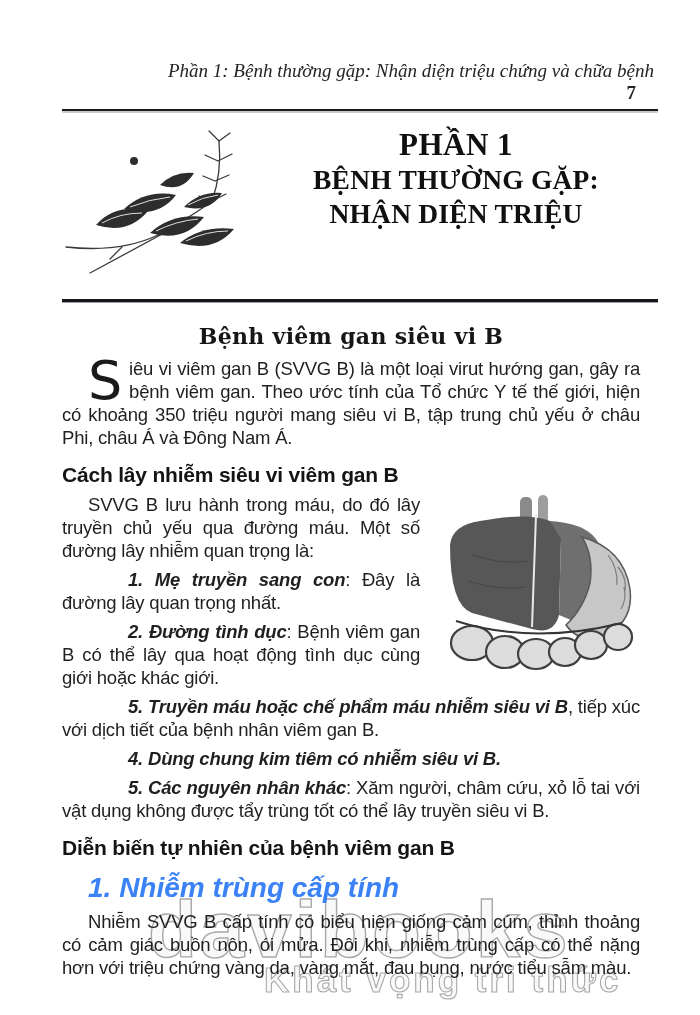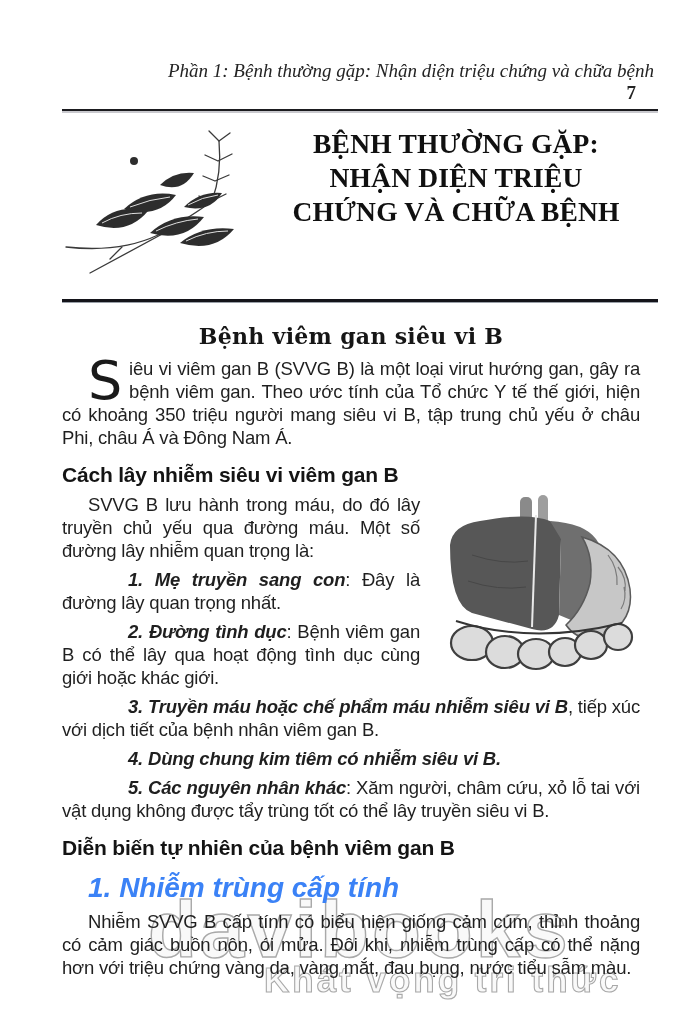--- a/index.html
+++ b/index.html
@@ -138,23 +138,23 @@
         </g>
         <g stroke="#f2f2f2" stroke-width="1" fill="none" opacity="0.9">
           <path d="M40 100 Q58 90 80 90"></path>
           <path d="M68 84 Q88 76 108 74"></path>
           <path d="M94 108 Q114 98 136 96"></path>
           <path d="M124 118 Q144 108 166 108"></path>
           <path d="M126 82 Q140 74 156 72"></path>
         </g>
       </svg>
       <div class="title-text">
+        <div class="title-line1">PHẦN 1</div>
         <div class="title-line2">BỆNH THƯỜNG GẶP:</div>
         <div class="title-line2">NHẬN DIỆN TRIỆU</div>
-        <div class="title-line2">CHỨNG VÀ CHỮA BỆNH</div>
       </div>
     </div>
 
     <div class="divider"></div>
 
     <div class="chapter-heading">Bệnh viêm gan siêu vi B</div>
 
     <p class="body">
       <span class="dropcap">S</span><span>iêu vi viêm gan B (SVVG B) là một loại virut hướng gan, gây ra bệnh viêm gan. Theo ước tính của Tổ chức Y tế thế giới, hiện có khoảng 350 triệu người mang siêu vi B, tập trung chủ yếu ở châu Phi, châu Á và Đông Nam Á.</span>
     </p>
@@ -184,21 +184,21 @@
 
     <p class="body indent">SVVG B lưu hành trong máu, do đó lây truyền chủ yếu qua đường máu. Một số đường lây nhiễm quan trọng là:</p>
 
     <p class="body indent">
       <span class="lead">1. Mẹ truyền sang con</span><span>: Đây là đường lây quan trọng nhất.</span>
     </p>
     <p class="body indent">
       <span class="lead">2. Đường tình dục</span><span>: Bệnh viêm gan B có thể lây qua hoạt động tình dục cùng giới hoặc khác giới.</span>
     </p>
     <p class="body indent">
-      <span class="lead">3. Truyền máu hoặc chế phẩm máu nhiễm siêu vi B</span><span>, tiếp xúc với dịch tiết của bệnh nhân viêm gan B.</span>
+      <span class="lead">5. Truyền máu hoặc chế phẩm máu nhiễm siêu vi B</span><span>, tiếp xúc với dịch tiết của bệnh nhân viêm gan B.</span>
     </p>
     <p class="body indent">
       <span class="lead">4. Dùng chung kim tiêm có nhiễm siêu vi B.</span><span></span>
     </p>
     <p class="body indent">
       <span class="lead">5. Các nguyên nhân khác</span><span>: Xăm người, châm cứu, xỏ lỗ tai với vật dụng không được tẩy trùng tốt có thể lây truyền siêu vi B.</span>
     </p>
     <div class="clear"></div>
 
     <div class="section-heading">Diễn biến tự nhiên của bệnh viêm gan B</div>

